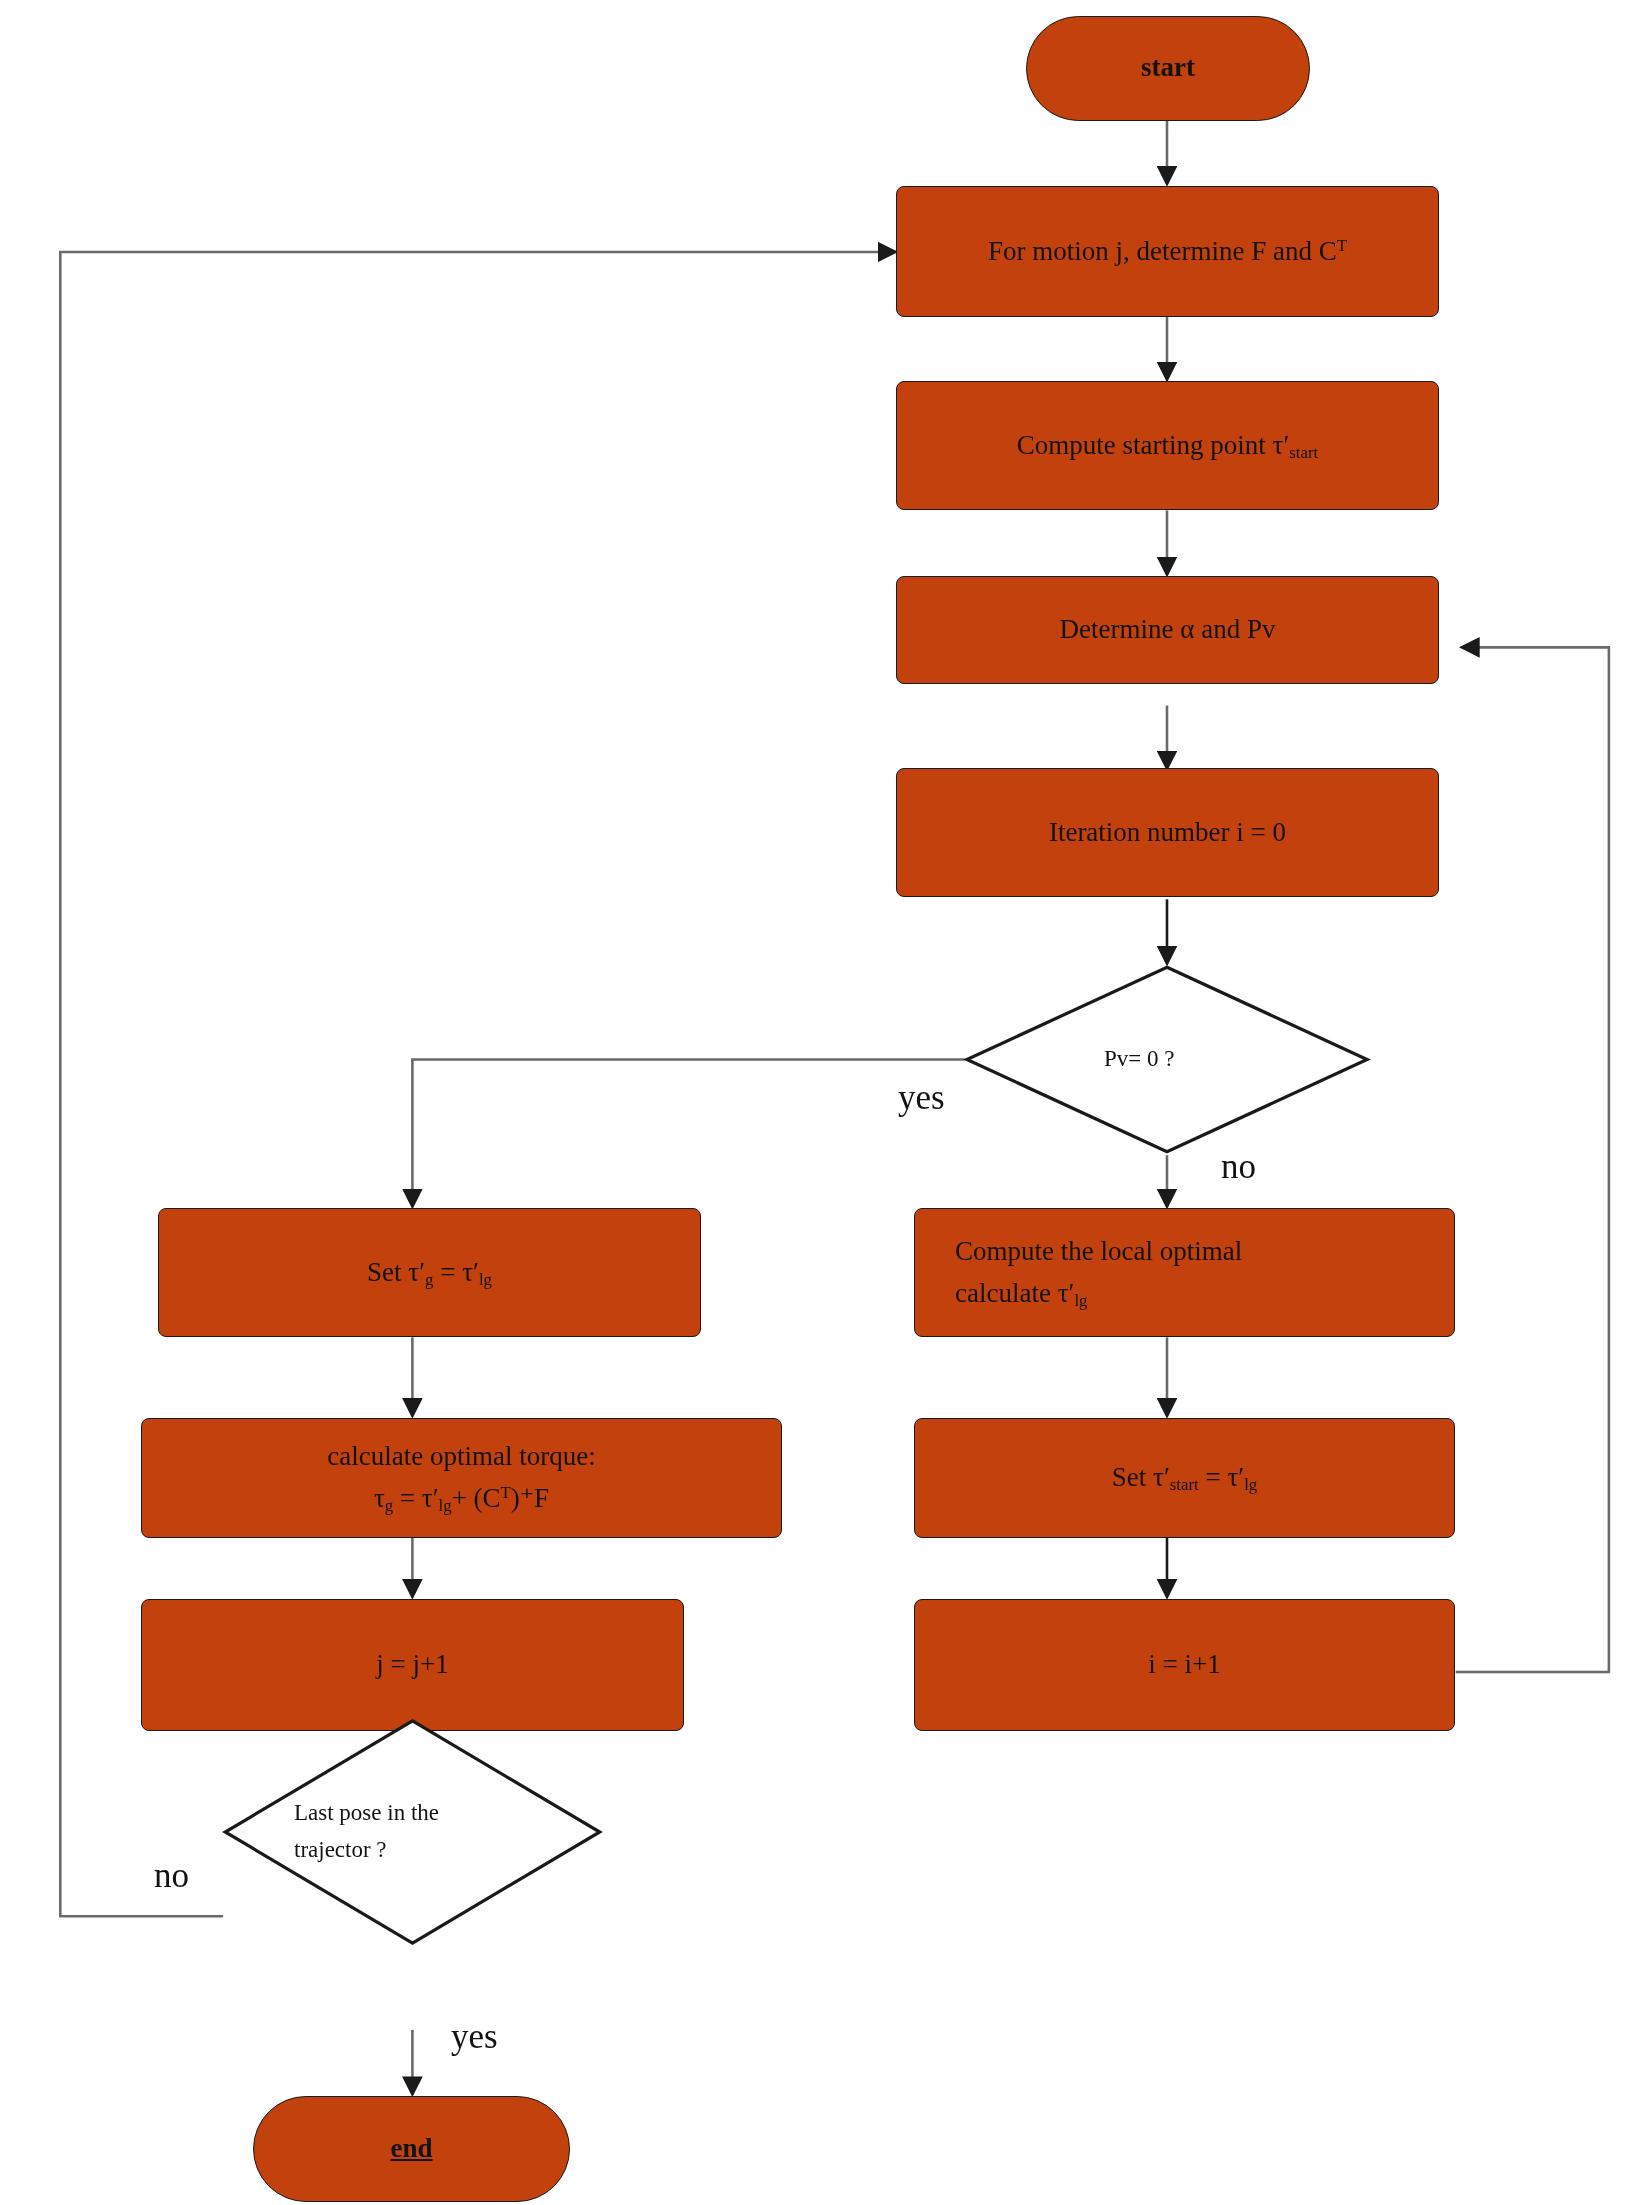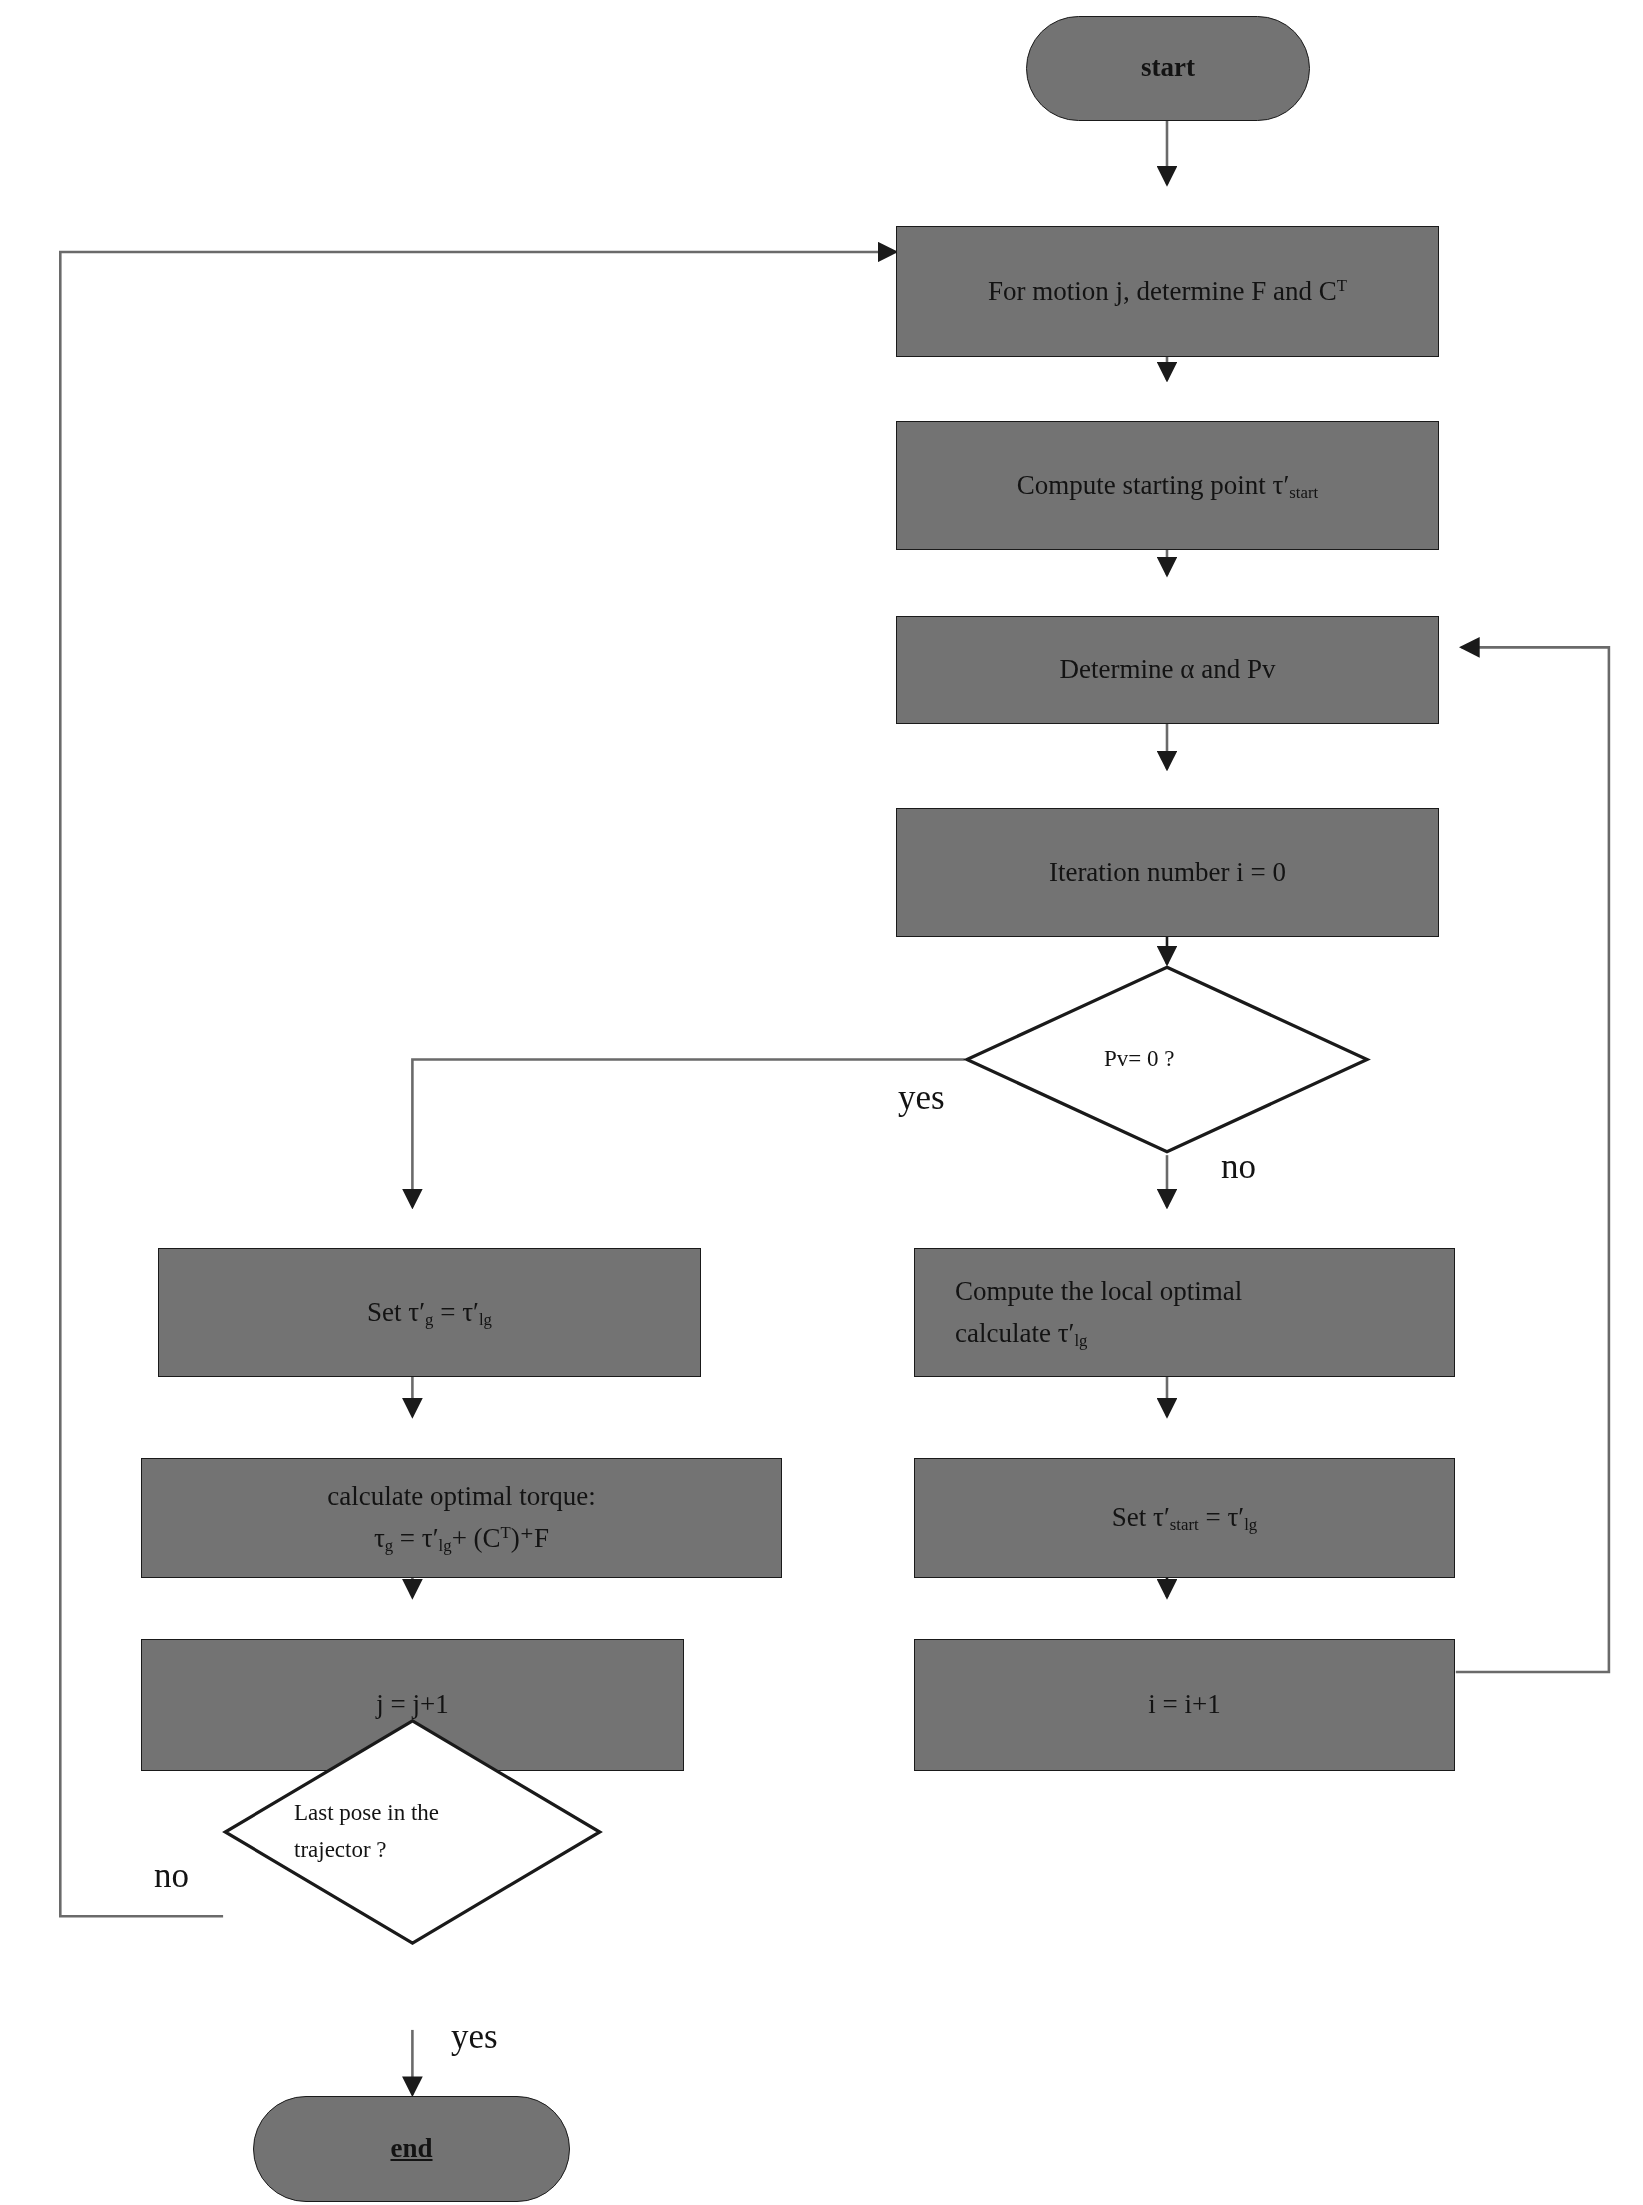--- a/index.html
+++ b/index.html
@@ -20,38 +20,37 @@
   #edge-layer {
     position: absolute;
     left: 0;
     top: 0;
     width: 1644px;
     height: 2205px;
   }
   .node {
     position: absolute;
     box-sizing: border-box;
-    background: #737373;
+    background: #c2410c;
     border: 1.9px solid #1a1a1a;
     display: flex;
     align-items: center;
     justify-content: center;
     text-align: center;
     color: #131313;
     font-size: 27px;
     line-height: 1.55;
     z-index: 2;
   }
   .node.terminator {
     border-radius: 78px;
     font-weight: bold;
   }
   .node.process {
-    border-radius: 0;
-    margin-top: 40px;
+    border-radius: 8px;
   }
   .node-text {
     display: block;
     padding: 0 11.6px;
     white-space: pre-line;
   }
   .node.align-left .node-text {
     text-align: left;
     width: 100%;
     padding-left: 40px;

